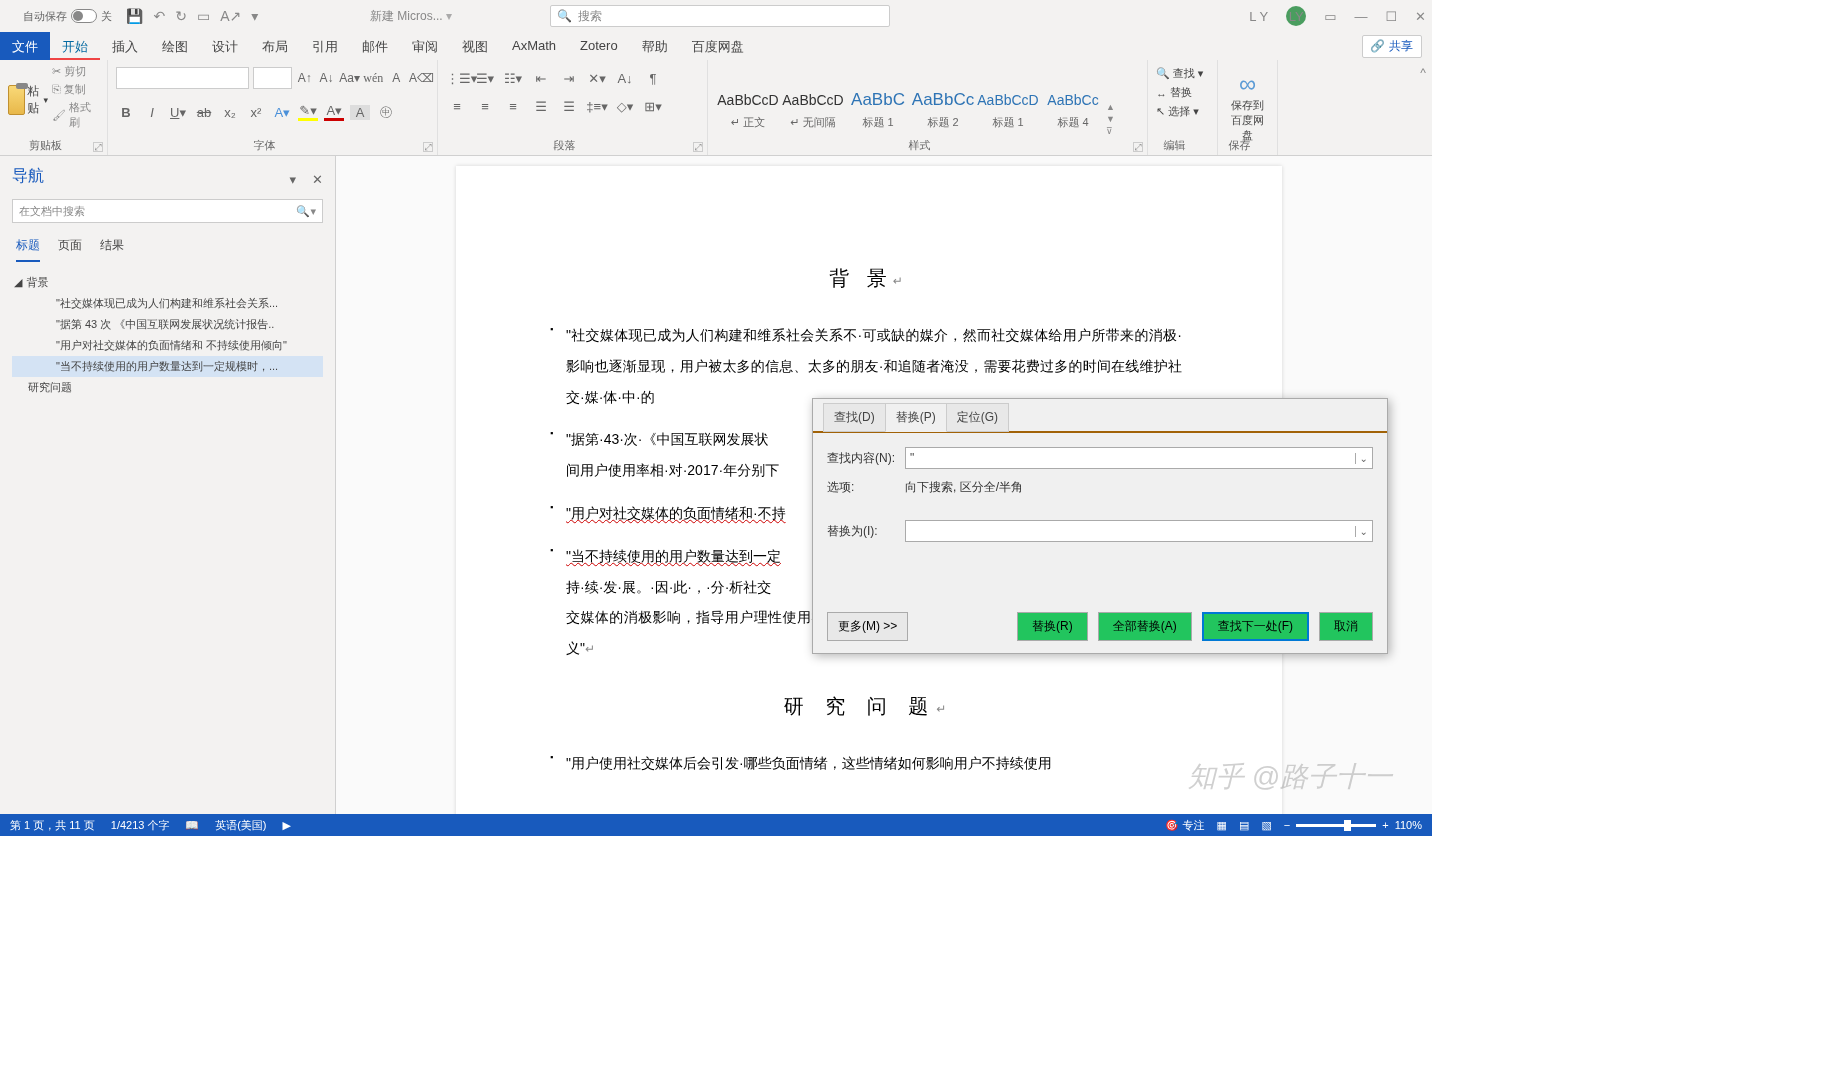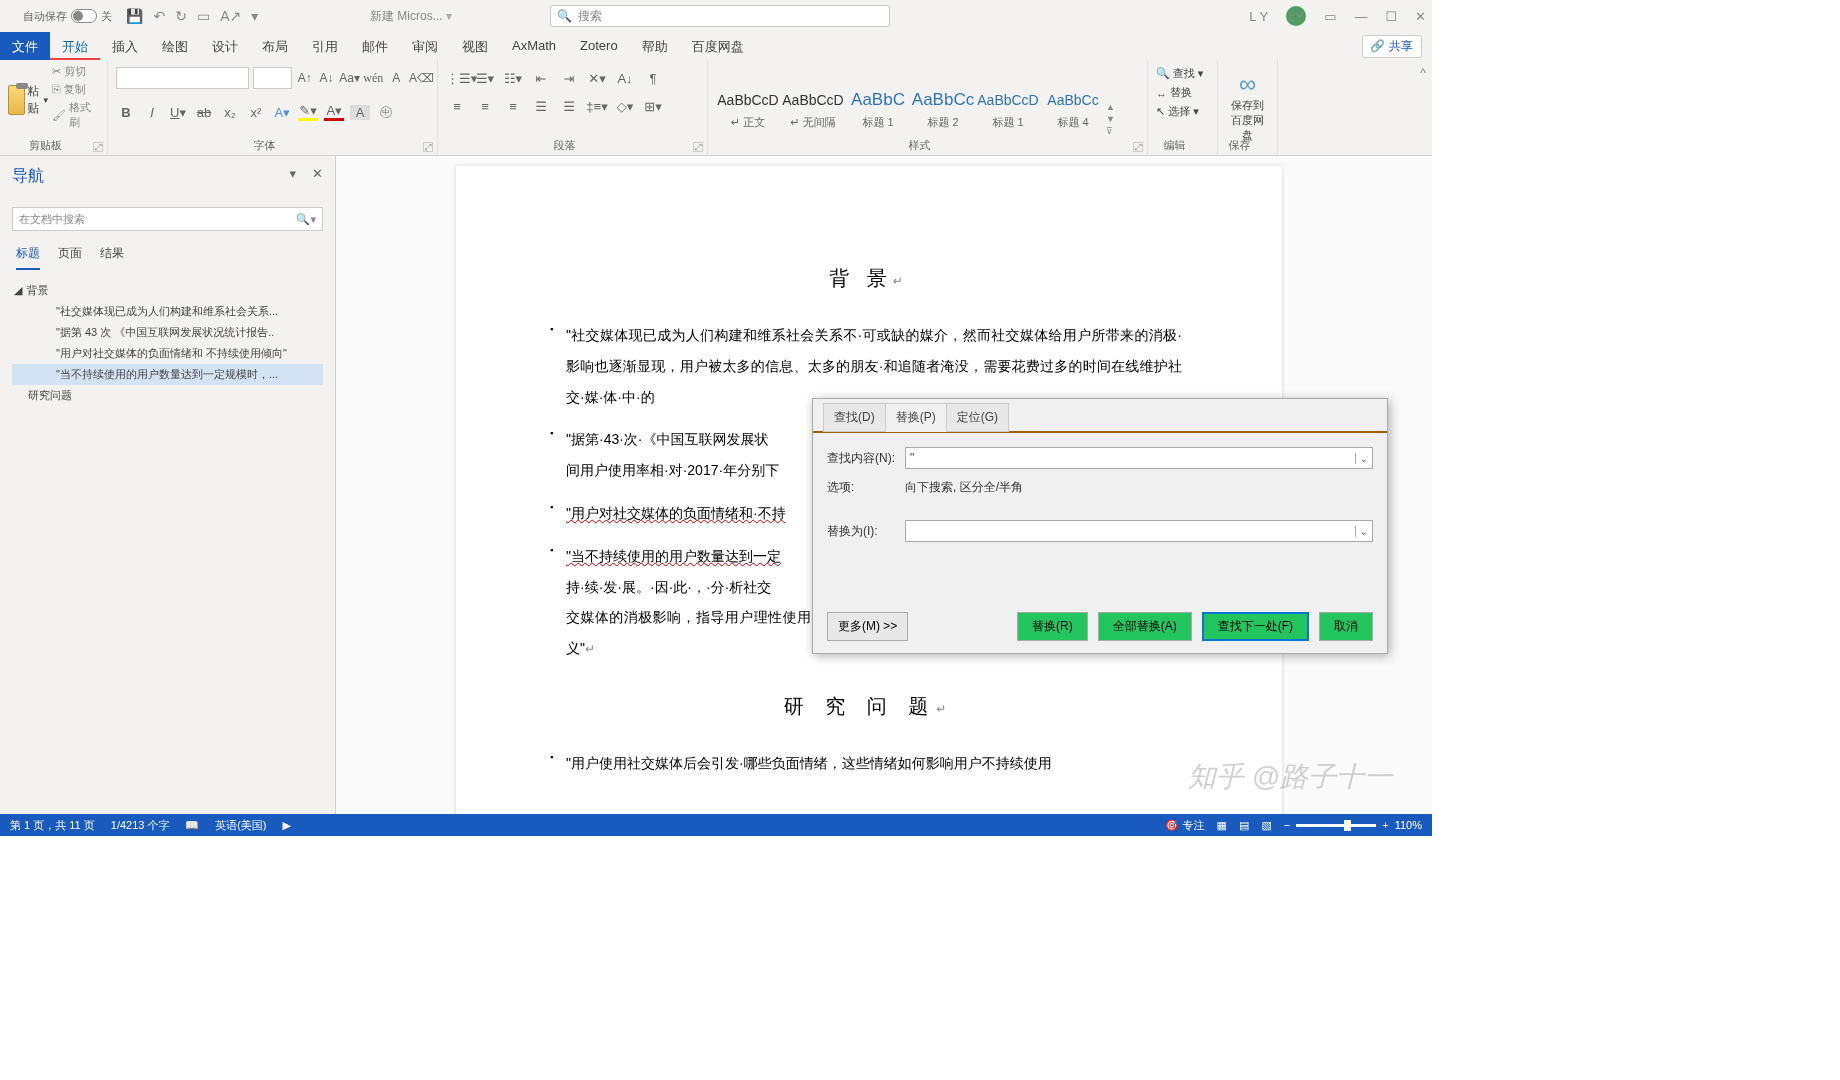--- a/index.html
+++ b/index.html
@@ -48,21 +48,21 @@
 .sbox .prev{font-size:14px;color:#333;height:30px;display:flex;align-items:center;justify-content:center}
 .sbox .prev.big{font-size:17px;color:#2e74b5}
 .sarrow{width:16px;display:flex;flex-direction:column;gap:2px;font-size:9px;color:#888}
 .editg{width:70px}
 .editcol{display:flex;flex-direction:column;gap:4px;font-size:11px;color:#444;padding-top:2px}
 .editcol div{display:flex;align-items:center;gap:3px}
 .saveg{width:60px;text-align:center}
 .saveg .cloud{font-size:24px;color:#5b9bd5;margin-top:6px}
 .main{display:flex;height:664px}
 .navpane{width:336px;border-right:1px solid #d0d0d0;background:#f3f2f1;padding:10px 12px;display:flex;flex-direction:column}
-.navhdr{display:flex;justify-content:space-between;align-items:flex-start;margin-bottom:20px}
+.navhdr{display:flex;justify-content:space-between;align-items:flex-end;margin-bottom:12px}
 .navhdr h3{font-size:16px;font-weight:400;color:#185abd}
 .navhdr .ctl{display:flex;gap:16px;color:#666;font-size:13px}
 .navsearch{height:24px;border:1px solid #ccc;background:#fff;display:flex;align-items:center;padding:0 6px;justify-content:space-between;margin-bottom:14px;color:#888;font-size:11px}
 .navtabs{display:flex;gap:18px;font-size:12px;color:#444;margin-bottom:10px;padding-left:4px}
 .navtabs .nt{padding-bottom:6px}
 .navtabs .nt.active{color:#185abd;border-bottom:2px solid #185abd}
 .navtree{font-size:11px;color:#444}
 .navtree .l1{display:flex;align-items:center;gap:4px;padding:3px 2px}
 .navtree .l2{padding:3px 2px 3px 44px;white-space:nowrap;overflow:hidden;text-overflow:ellipsis}
 .navtree .l2.sel{background:#d4e3f4}

